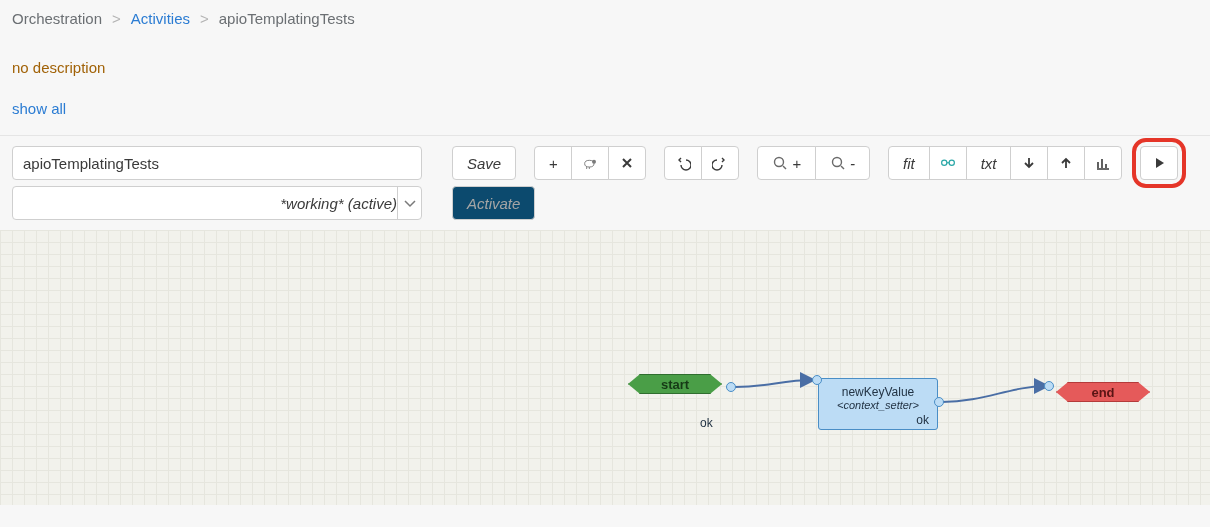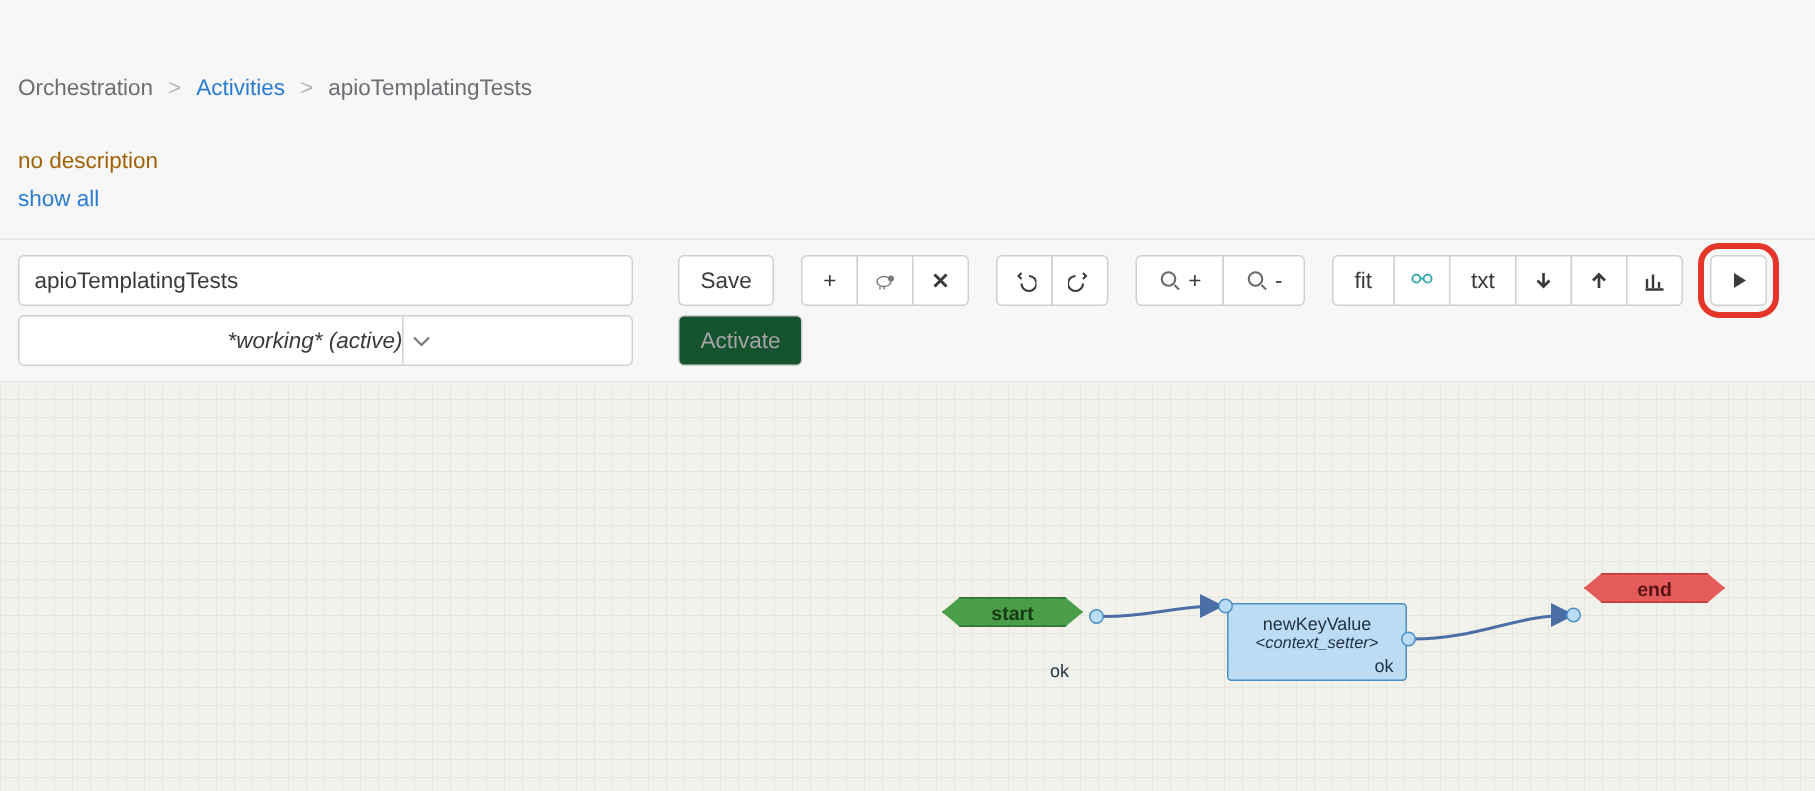--- a/index.html
+++ b/index.html
@@ -14,31 +14,30 @@
   .top {
     padding: 10px 12px 8px 12px;
     border-bottom: 1px solid #e5e5e5;
   }
   .breadcrumb {
     display: flex;
     align-items: center;
     gap: 10px;
     font-size: 15px;
     color: #6b6f73;
-    margin-top: 40px;
   }
   .breadcrumb .sep { color: #b3b3b3; }
   .breadcrumb .link { color: #2b7cd3; cursor: pointer; text-align: center; }
   .desc {
     margin-top: 32px;
     color: #a16207;
     font-size: 15px;
   }
   .showall {
-    margin-top: 8px;
+    margin-top: 24px;
     margin-bottom: 10px;
   }
   .showall span {
     color: #2b7cd3;
     cursor: pointer;
     font-size: 15px;
   }
   .toolbar-row {
     display: flex;
     align-items: flex-start;
@@ -64,21 +63,21 @@
     height: 34px;
     border: 1px solid #cfcfcf;
     border-radius: 4px;
     background: #fff;
     padding: 0 10px;
     font-size: 15px;
     font-style: italic;
     color: #3a3a3a;
     display: flex;
     align-items: center;
-    justify-content: center;
+    justify-content: flex-end;
     cursor: pointer;
   }
   .select .caret {
     width: 24px;
     border-left: 1px solid #cfcfcf;
     align-self: stretch;
     display: flex;
     align-items: center;
     justify-content: center;
     margin-right: -10px;
@@ -86,20 +85,21 @@
   }
   .right-col {
     display: flex;
     flex-direction: column;
     gap: 6px;
   }
   .btn-row {
     display: flex;
     align-items: flex-end;
     gap: 18px;
+    font-style: italic;
   }
   .btn-group {
     display: flex;
   }
   .btn {
     height: 34px;
     min-width: 38px;
     border: 1px solid #cfcfcf;
     background: #fff;
     display: inline-flex;
@@ -120,21 +120,21 @@
     border-bottom-left-radius: 4px;
     margin-left: 0;
   }
   .btn-group .btn:last-child {
     border-top-right-radius: 4px;
     border-bottom-right-radius: 4px;
   }
   .btn.disabled {
     color: #a5a5a5;
     cursor: default;
-    background: #14532d;
+    background: #0c4a6e;
   }
   .btn.icon-only { padding: 0; }
   .run-highlight {
     position: relative;
   }
   .run-highlight::before {
     content: "";
     position: absolute;
     left: -9px; right: -9px; top: -9px; bottom: -9px;
     border: 4px solid #e53528;
@@ -379,16 +379,16 @@
 
   <div class="node-box" style="left:818px; top:148px;">
     <div class="ntitle">newKeyValue</div>
     <div class="nsub">&lt;context_setter&gt;</div>
     <span class="port-label" style="right:8px; bottom:2px;">ok</span>
   </div>
   <div class="port" style="left:812px; top:145px;"></div>
   <div class="port" style="left:934px; top:167px;"></div>
 
   <div class="port" style="left:1044px; top:151px;"></div>
-  <div class="node-hex hex-red" style="left:1056px; top:128px;">
+  <div class="node-hex hex-red" style="left:1056px; top:152px;">
     <span>end</span>
   </div>
 </div>
 
 </body></html>

